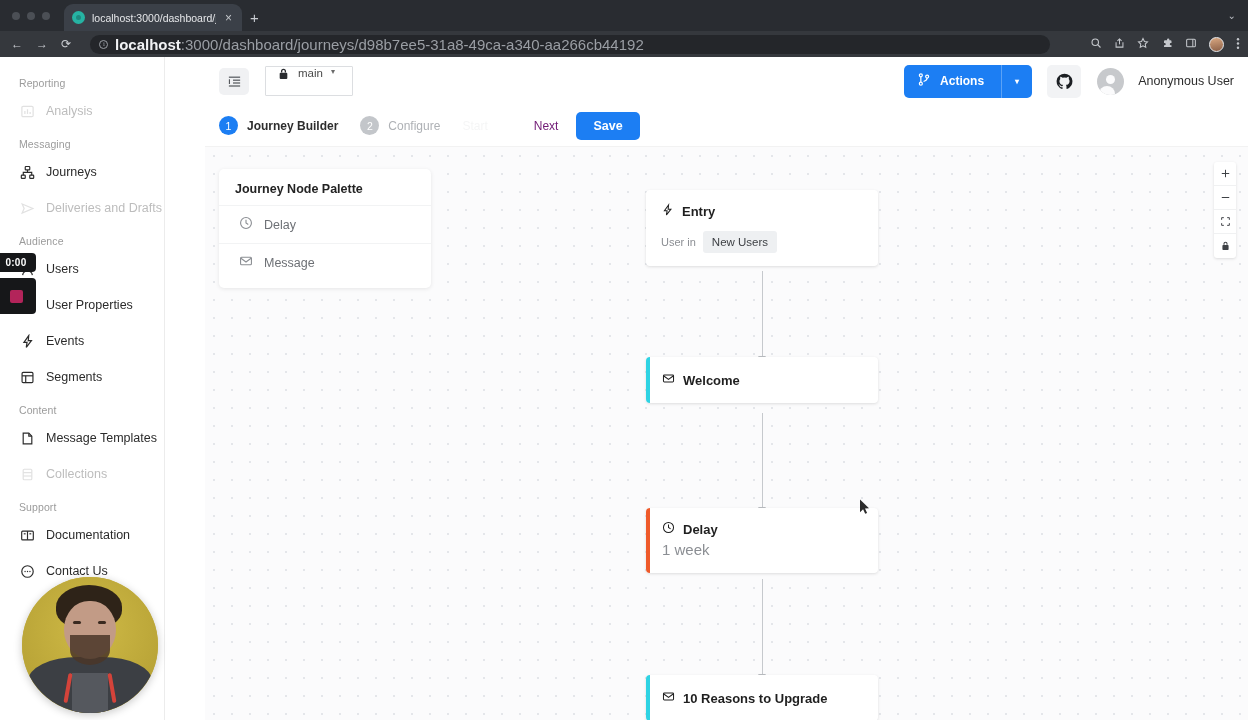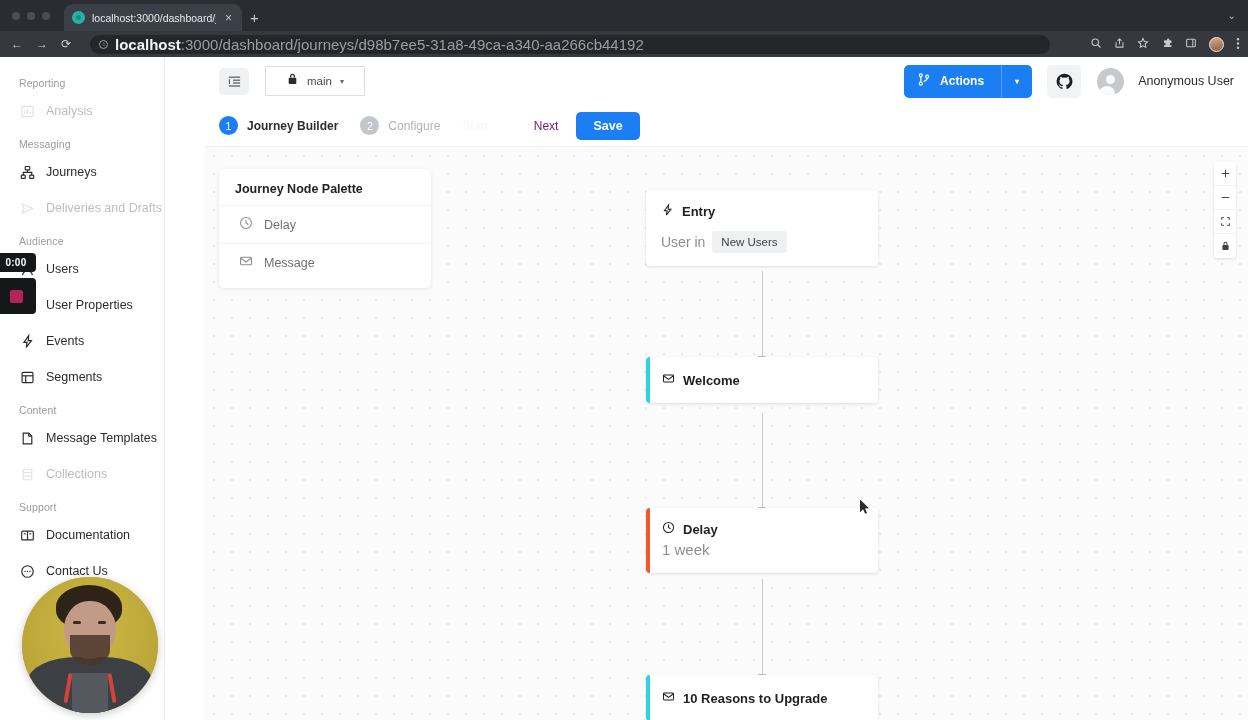--- a/index.html
+++ b/index.html
@@ -100,21 +100,21 @@
     position: absolute; left: 205px; top: 57px; width: 1043px; height: 48px;
     background: #ffffff; display: flex; align-items: center; padding: 0 14px;
   }
   .hamburger {
     width: 30px; height: 27px; border-radius: 5px; background: #f0f1f3;
     display: flex; align-items: center; justify-content: center;
   }
   .branch-select {
     margin-left: 16px; height: 30px; min-width: 88px;
     border: 1px solid #dcdee1; border-radius: 1px;
-    display: flex; align-items: center; gap: 8px; padding: 0 20px;
+    display: flex; gap: 8px; padding: 0 11px;
   }
   .branch-name { font-size: 11.5px; color: #4a4a4a; }
   .caret-dn { font-size: 8px; color: #6a6a6a; }
   .header-right {
     margin-left: auto; display: flex; align-items: center; gap: 3px;
   }
   .actions-btn {
     height: 33px; background: #1c7ef3; border-radius: 5px;
     display: flex; align-items: center; color: #fff; font-size: 12px;
     font-weight: 700; padding: 0 0 0 13px; gap: 9px;
@@ -197,21 +197,21 @@
     border-radius: 4px; box-shadow: 0 1px 3px rgba(0,0,0,.12);
   }
   .node-bar { position: absolute; left: 0; top: 0; width: 3.5px; height: 100%; border-radius: 4px 0 0 4px; }
   .node-inner { padding: 13px 15px; }
   .node-title {
     display: flex; align-items: center; gap: 8px;
     font-size: 13px; font-weight: 700; color: #1f1f1f;
   }
   .node-sub { font-size: 15px; color: #8b8e93; margin-top: 4px; }
   .node-row { display: flex; align-items: center; gap: 7px; margin-top: 11px; }
-  .node-row-label { font-size: 14px; color: #8b8e93; }
+  .node-row-label { font-size: 11px; color: #8b8e93; }
   .chip {
     background: #eef0f2; border-radius: 3px; padding: 5px 9px;
     font-size: 11.5px; color: #3c3f43;
   }
 
   .edge { position: absolute; width: 1px; background: #c6c9cd; }
   .edge-arrow {
     position: absolute; width: 0; height: 0;
     border-left: 4.5px solid transparent; border-right: 4.5px solid transparent;
     border-top: 6px solid #b9bcc1;

